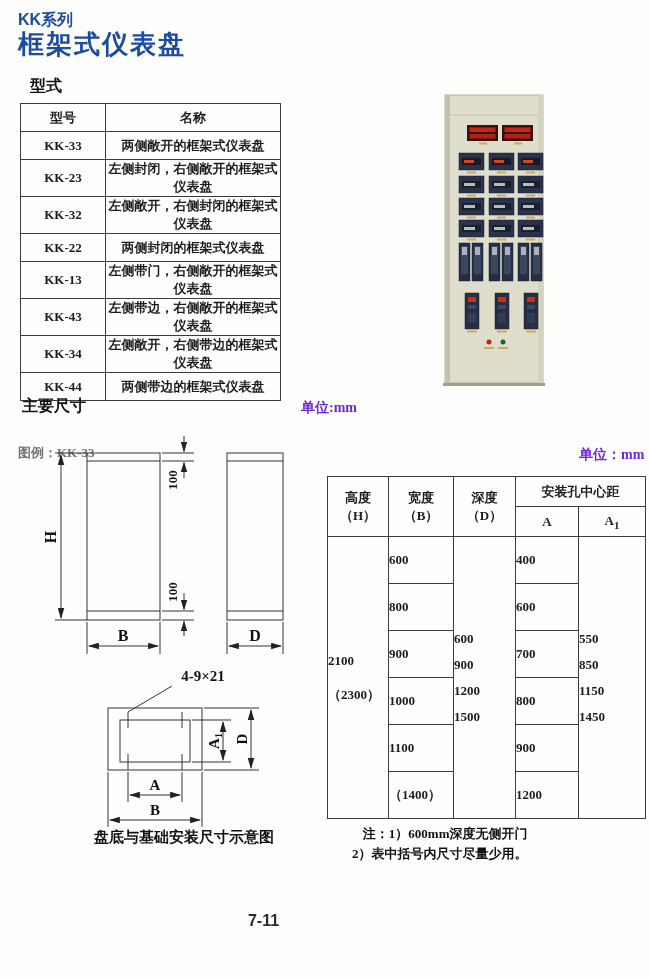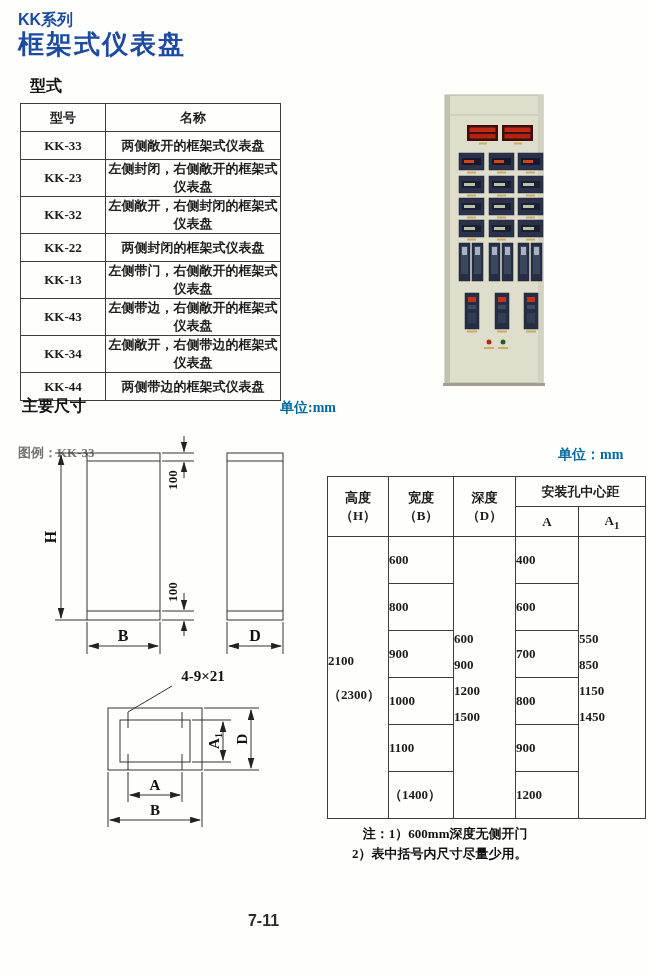--- a/index.html
+++ b/index.html
@@ -18,21 +18,21 @@
   
   table.sizes{left:327px;top:476px;width:318px;border-collapse:collapse;table-layout:fixed;}
   table.sizes td,table.sizes th{border:1px solid #3c3c3c;vertical-align:middle;
         font-size:13px;font-weight:bold;color:#1c1c1c;padding:0;}
   table.sizes tr.h1 th{height:29px;}
   table.sizes tr.h2 th{height:29px;}
   table.sizes tr.body td{height:46px;}
   .pre{white-space:pre-line;}
   .lh26{line-height:26px;}
   .lh34{line-height:34px;}
-  .unit{font-weight:bold;font-size:14px;color:#0369a1;}
+  .unit{font-weight:bold;font-size:14px;color:#6d28d9;margin-left:21px;}
   .legend{font-weight:bold;font-size:13px;color:#737373;margin-top:20px;}
   .notes{left:325px;top:824px;font-size:13px;font-weight:bold;color:#111;line-height:20px;text-align:right;}
   .notes .l2{padding-left:27px;}
   .fcaption{left:78px;top:828px;width:212px;text-align:center;font-weight:bold;font-size:15px;color:#111;}
   .pageno{left:0;top:912px;width:527px;text-align:center;font-family:"Liberation Sans",sans-serif;
         font-weight:bold;font-size:16px;color:#2b2b2b;}
   svg text{font-family:"Liberation Serif",serif;font-weight:bold;fill:#111;}
   svg .dim{stroke:#333;stroke-width:1;fill:none;}
 </style>
 </head>
@@ -246,20 +246,21 @@
     <line class="dim" x1="107" y1="110" x2="107" y2="140"></line>
     <line class="dim" x1="55" y1="133" x2="105" y2="133" marker-start="url(#ar)" marker-end="url(#ar)"></line>
     <text x="80" y="128" font-size="15" text-anchor="middle">A</text>
 
     <line class="dim" x1="33" y1="110" x2="33" y2="165"></line>
     <line class="dim" x1="127" y1="110" x2="127" y2="165"></line>
     <line class="dim" x1="35" y1="158" x2="125" y2="158" marker-start="url(#ar)" marker-end="url(#ar)"></line>
     <text x="80" y="153" font-size="15" text-anchor="middle">B</text>
   </svg>
 
+  <div class="abs fcaption">盘底与基础安装尺寸示意图</div>
 
   <div class="abs unit" style="left:558px;top:446px;">单位：mm</div>
 
   <table class="sizes abs">
     <colgroup>
         <col style="width:61px">
         <col style="width:65px">
         <col style="width:62px">
         <col style="width:63px">
         <col style="width:67px">

